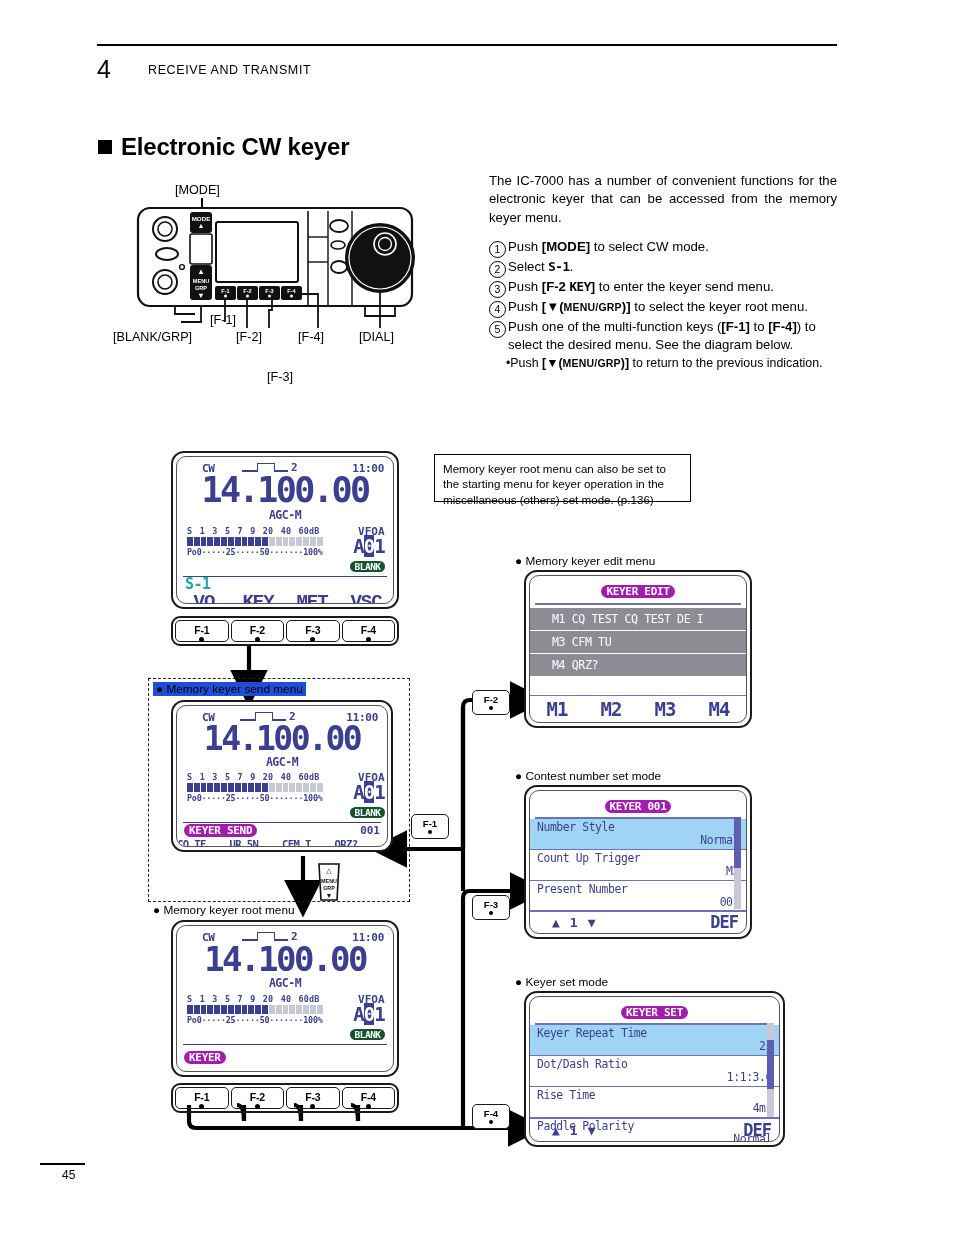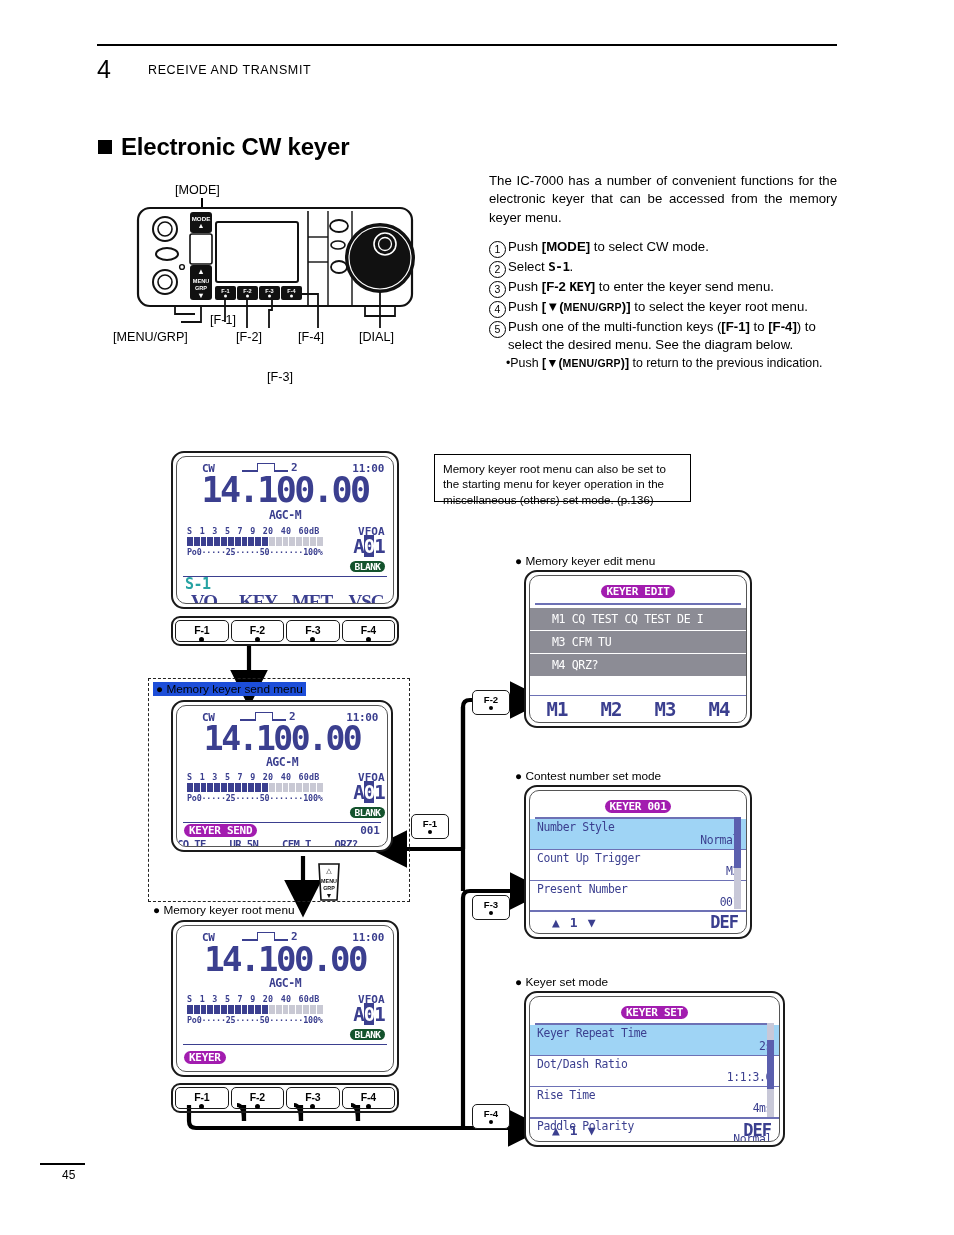--- a/index.html
+++ b/index.html
@@ -75,21 +75,21 @@
            letter-spacing:-.2px;margin-top:1px;}
   .meter-right{flex:0 0 auto;width:62px;text-align:right;}
   .vfoa{font-family:"DejaVu Sans Mono",monospace;font-weight:bold;color:#3b3f8f;font-size:11px;line-height:11px;}
   .a01{font-family:"DejaVu Sans Mono",monospace;font-weight:bold;color:#3b3f8f;font-size:19px;
        line-height:19px;letter-spacing:-1px;}
   .a01 em{font-style:normal;background:#3b3f8f;color:#fff;}
   .blank{display:inline-block;background:#14532d;color:#fff;border-radius:6px;
          font-family:"DejaVu Sans Mono",monospace;font-weight:bold;font-size:9.5px;
          padding:0px 4px;letter-spacing:-.5px;}
   .divline{height:1.4px;background:#3b3f8f;margin:2px 6px 0 6px;}
-  .softkeys{display:flex;font-family:Liberation Serif, serif;font-weight:bold;color:#3b3f8f;
+  .softkeys{display:flex;font-family:Liberation Mono, monospace;font-weight:bold;color:#3b3f8f;
             font-size:19px;letter-spacing:-1px;}
   .softkeys div{flex:1 1 0;text-align:center;}
   .s1tag{font-family:"DejaVu Sans Mono",monospace;font-weight:bold;color:#27a3a3;font-size:15px;
          padding-left:8px;line-height:15px;letter-spacing:-.5px;}
   .badge{display:inline-block;background:#a21caf;color:#fff;border-radius:7px;
          font-family:"DejaVu Sans Mono",monospace;font-weight:bold;font-size:11px;
          padding:0 5px;letter-spacing:-.3px;}
   .memrow{display:flex;font-family:"DejaVu Sans Mono",monospace;font-weight:bold;color:#3b3f8f;
           font-size:10.6px;letter-spacing:-.6px;}
   .memrow div{flex:1 1 0;text-align:left;}
@@ -166,21 +166,21 @@
   </div>
   <div class="step">
     <div class="circ">5</div>
     <div class="stxt">Push one of the multi-function keys (<span class="b">[F-1]</span> to <span class="b">[F-4]</span>) to select the desired menu. See the diagram below.</div>
   </div>
   <div id="substep">•Push <span class="b">[▼(<span class="sc">MENU/GRP</span>)]</span> to return to the previous indication.</div>
 </div>
 
 <div class="abs" id="lbl-mode">[MODE]</div>
 <div class="abs" id="lbl-mode-line"></div>
-<div class="abs" id="lbl-menugrp">[MENU/GRP]</div>
+<div class="abs" id="lbl-menugrp">[BLANK/GRP]</div>
 <div class="abs" id="lbl-f1">[F-1]</div>
 <div class="abs" id="lbl-f2">[F-2]</div>
 <div class="abs" id="lbl-f3">[F-3]</div>
 <div class="abs" id="lbl-f4">[F-4]</div>
 <div class="abs" id="lbl-dial">[DIAL]</div>
 
 <div class="abs" id="radio-wrap">
 <svg width="330" height="170" viewBox="0 0 330 170">
 
   <path d="M38 26 h250 a12 12 0 0 1 12 12 v74 a12 12 0 0 1 -12 12 h-250 a12 12 0 0 1 -12 -12 v-74 a12 12 0 0 1 12 -12 z" fill="#fff" stroke="#111" stroke-width="2.2"></path>

